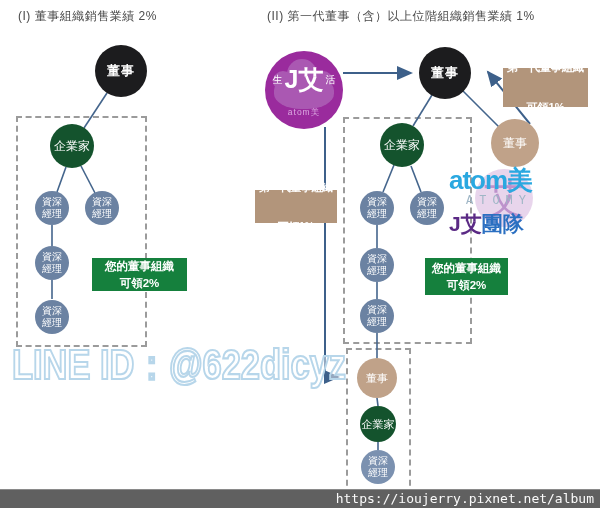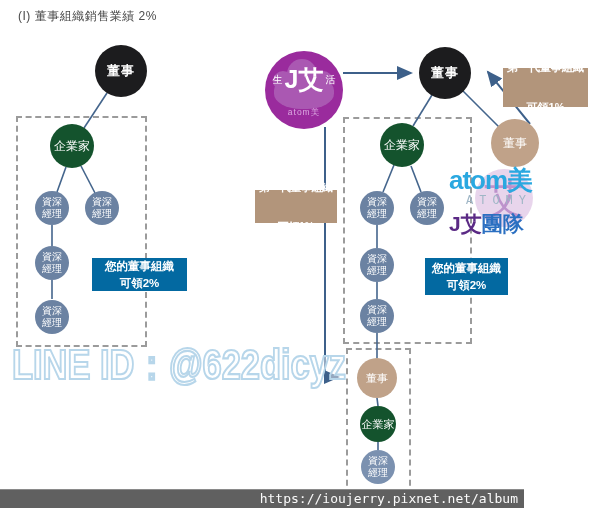--- a/index.html
+++ b/index.html
@@ -17,21 +17,21 @@
   .c-black{background:#1c1c1e;font-size:13px;font-weight:bold;letter-spacing:1px;}
   .c-navy{background:#14532d;font-size:12px;align-items:center;}
   .c-slate{background:#6b82a2;}
   .c-slate-light{background:#7b91b0;}
   .c-tan{background:#c0a289;font-size:12px;}
   .sm-label{display:block;width:22px;margin:4px auto;word-break:break-all;font-size:10px;line-height:1.2;}
   .label-box{
     position:absolute;color:#fff;font-weight:bold;text-align:center;z-index:3;
     display:flex;flex-direction:column;align-items:center;justify-content:center;line-height:1.4;
   }
-  .lb-blue{background:#0369a1;font-size:11.5px;}
+  .lb-blue{background:#15803d;font-size:11.5px;}
   .lb-tan{background:#b2957b;font-size:11px;gap:24px;}
   .lb-tan-sm{font-size:10.5px;}
   
   .jai-logo{position:absolute;left:265px;top:51px;width:78px;height:78px;border-radius:50%;
     background:#9a2b9d;z-index:4;overflow:hidden;}
   .jai-cloud{position:absolute;background:#aa58b2;border-radius:50%;}
   .jai-row{position:absolute;left:0;top:16px;width:78px;display:flex;align-items:center;
     justify-content:center;color:#fff;z-index:2;}
   .jai-side{font-size:10px;margin:0 2px;}
   .jai-main{font-size:25px;font-weight:bold;line-height:1;}
@@ -51,32 +51,33 @@
   .team-rest{color:#2a6fc1;}
   
   .watermark{
     position:absolute;left:12px;top:337px;z-index:5;font-size:42px;font-weight:bold;
     white-space:nowrap;color:rgba(255,255,255,0.45);
     -webkit-text-stroke:2.2px #b7d6ea;
     transform:scaleX(0.82);transform-origin:left center;letter-spacing:0px;
   }
   
   .url-bar{
-    position:absolute;left:0;top:489px;width:524px;height:19px;background:#606060;
+    position:absolute;left:0;top:489px;width:600px;height:19px;background:#606060;
     border-top:1px solid #8a8a8a;box-sizing:border-box;z-index:6;
     color:#fafafa;font-family:"DejaVu Sans Mono","Liberation Mono",monospace;font-size:13px;
     line-height:17px;text-align:right;padding-right:6px;
   }
 </style>
 </head>
 <body>
 
 <div id="stage">
 
   <div class="title" style="left:18px;top:8px;">(I) 董事組織銷售業績 2%</div>
+  <div class="title" style="left:267px;top:8px;">(II) 第一代董事（含）以上位階組織銷售業績 1%</div>
 
   <div class="dashed-box" style="left:16px;top:116px;width:127px;height:227px;"></div>
   <div class="dashed-box" style="left:343px;top:117px;width:125px;height:223px;"></div>
   <div class="dashed-box" style="left:346px;top:348px;width:61px;height:144px;"></div>
 
   <svg class="connectors" width="600" height="508">
     <defs>
       <marker id="arr" markerWidth="9" markerHeight="8" refX="7" refY="3.5" orient="auto">
         <path d="M0,0 L8,3.5 L0,7 Z" fill="#3d608a"></path>
       </marker>

